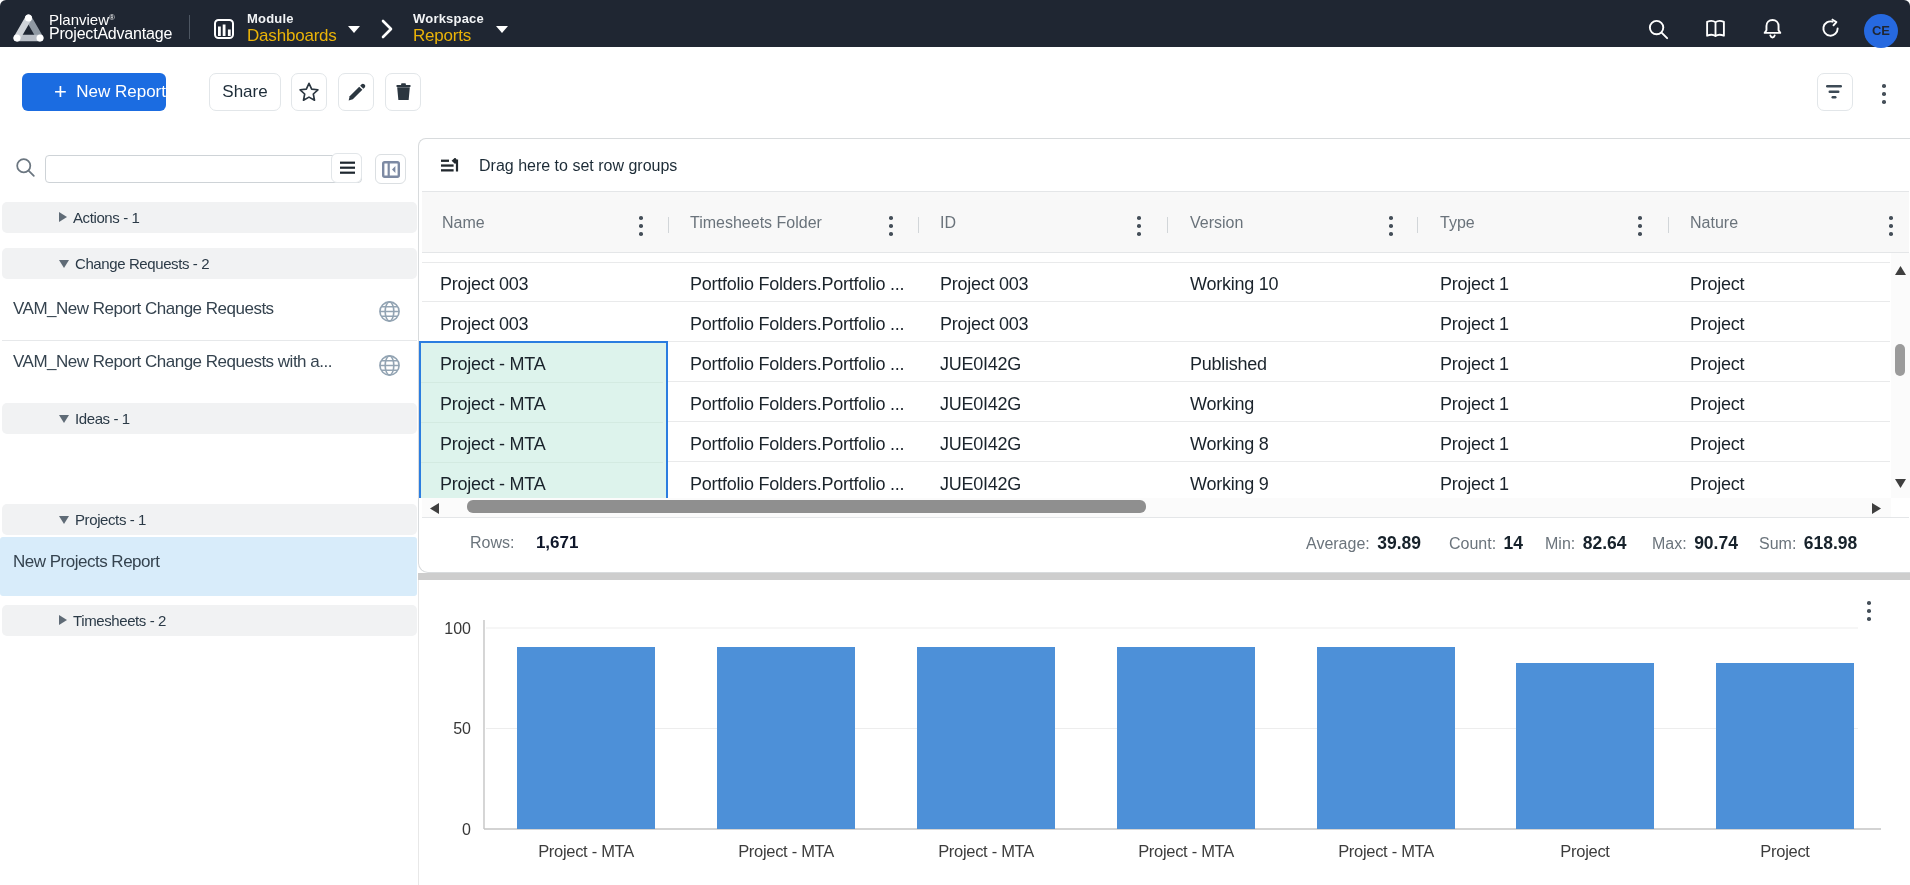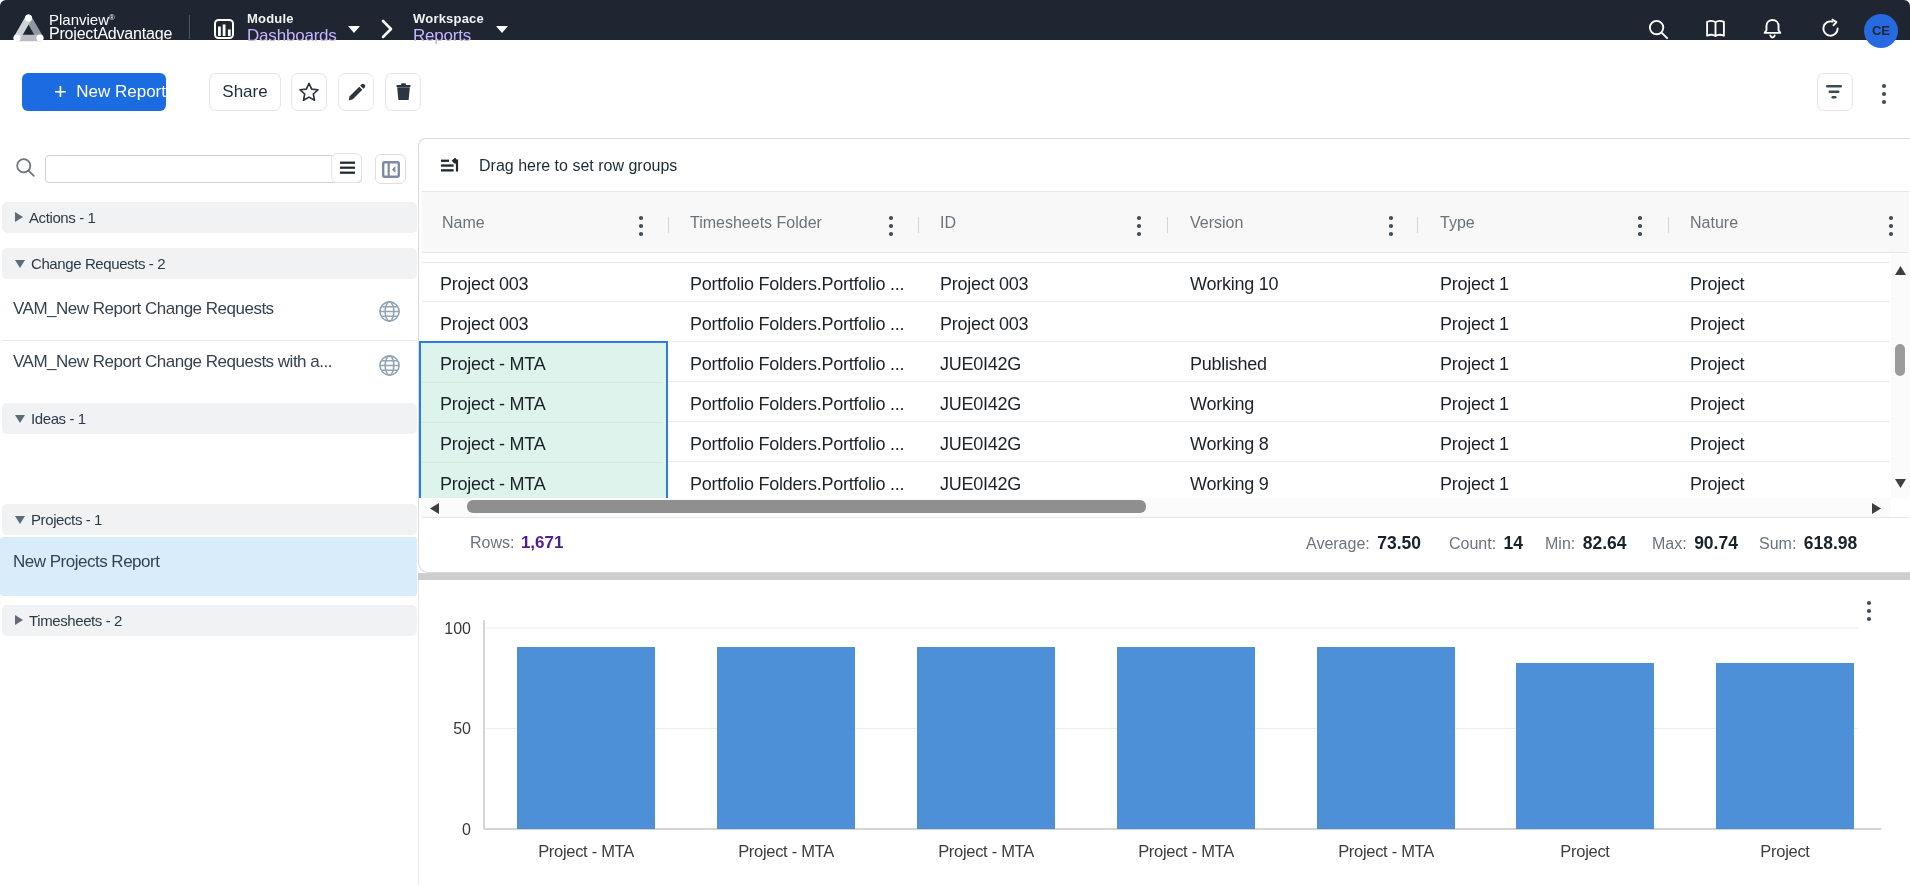--- a/index.html
+++ b/index.html
@@ -1,36 +1,36 @@
 <!DOCTYPE html>
 <html><head>
 <meta charset="utf-8">
 <style>
 * { margin:0; padding:0; box-sizing:border-box; }
 html,body { width:1910px; height:885px; overflow:hidden; background:#fff;
   font-family:"Liberation Sans", sans-serif; }
 .abs { position:absolute; }
 
 
-#nav { position:absolute; left:0; top:0; width:1910px; height:40px; background:#1f2632; border-radius:6px 6px 0 0; }
+#nav { position:absolute; left:0; top:0; width:1910px; height:47px; background:#1f2632; border-radius:6px 6px 0 0; }
 #nav .small { font-size:13px; font-weight:700; color:#f2f4f6; letter-spacing:.2px; }
-#nav .big { font-size:17px; font-weight:400; color:#c4b5fd; letter-spacing:-0.2px; }
+#nav .big { font-size:17px; font-weight:400; color:#eab308; letter-spacing:-0.2px; }
 .navdiv { position:absolute; left:189px; top:15px; width:1px; height:24px; background:#4d5662; }
 
 
 #toolbar { position:absolute; left:0; top:58px; width:1910px; height:67px; background:#fff; }
 .btnblue { position:absolute; left:22px; top:15px; width:144px; height:38px; background:#1b6ce1;
   border-radius:6px; color:#fff; font-size:17px; text-align:right; line-height:38px; }
 .btn { position:absolute; top:15px; height:38px; background:#fff; border:1px solid #e2e6e9;
   border-radius:7px; color:#1d2c38; font-size:17px; display:flex; align-items:center; justify-content:center; }
 
 
 #sidebar { position:absolute; left:0; top:125px; width:420px; height:760px; background:#fff; }
 .sband { position:absolute; left:2px; width:415px; height:31px; background:#f1f2f3; border-radius:5px;
-  color:#2b3a47; font-size:15px; letter-spacing:-0.4px; line-height:31px; }
+  color:#2b3a47; font-size:15px; letter-spacing:-0.4px; line-height:31px;padding-left:44px; }
 .sband .tri { display:inline-block; margin:0 5px 0 12px; }
 .sitem { position:absolute; left:2px; width:415px; background:#fff; color:#35434f; font-size:17px; letter-spacing:-0.5px; }
 .globe { position:absolute; right:16px; }
 
 
 #panel { position:absolute; left:418px; top:138px; width:1492px; height:435px;
   border:1px solid #d8dbdd; border-right:none; border-radius:8px 0 0 10px; background:#fff; }
 .hcell { position:absolute; top:0; height:100%; color:#6a737b; font-size:16px; line-height:61px; }
 .cell { position:absolute; color:#1a232b; font-size:18px; letter-spacing:-0.25px; height:40px; line-height:44px; white-space:nowrap; overflow:hidden; }
 .kebab { position:absolute; width:4px; }
@@ -329,22 +329,22 @@
           <path d="M9 0 L9 11 L0 5.5 Z" fill="#3f3f3f"></path>
         </svg>
     <div class="abs" style="left:45px;top:2px;width:679px;height:13px;background:#8f8f8f;border-radius:6px"></div>
     <svg class="abs" style="left:1450px;top:5px" width="9" height="11" viewBox="0 0 9 11">
           <path d="M0 0 L9 5.5 L0 11 Z" fill="#3f3f3f"></path>
         </svg>
   </div>
   <div class="abs" style="left:0;top:378px;width:100%;height:1px;background:#e4e6e8"></div>
 
   <div class="abs" style="left:0;top:379px;width:100%;height:50px;font-size:16px;line-height:50px;color:#6b747c">
-    <span style="margin-left:48px">Rows: <b style="color:#4c1d95;font-size:17px;margin-left:2px">1,671</b></span>
-    <span class="abs" style="left:884px">Average: <b style="color:#17222b;font-size:17.5px;margin-left:3px">73.50</b></span>
+    <span style="margin-left:48px">Rows: <b style="color:#0f172a;font-size:17px;margin-left:17px">1,671</b></span>
+    <span class="abs" style="left:884px">Average: <b style="color:#17222b;font-size:17.5px;margin-left:3px">39.89</b></span>
     <span class="abs" style="left:1027px">Count: <b style="color:#17222b;font-size:17.5px;margin-left:3px">14</b></span>
     <span class="abs" style="left:1123px">Min: <b style="color:#17222b;font-size:17.5px;margin-left:3px">82.64</b></span>
     <span class="abs" style="left:1230px">Max: <b style="color:#17222b;font-size:17.5px;margin-left:3px">90.74</b></span>
     <span class="abs" style="left:1337px">Sum: <b style="color:#17222b;font-size:17.5px;margin-left:3px">618.98</b></span>
   </div>
 </div>
 </div>
 
 <div id="splitter"></div>
 

